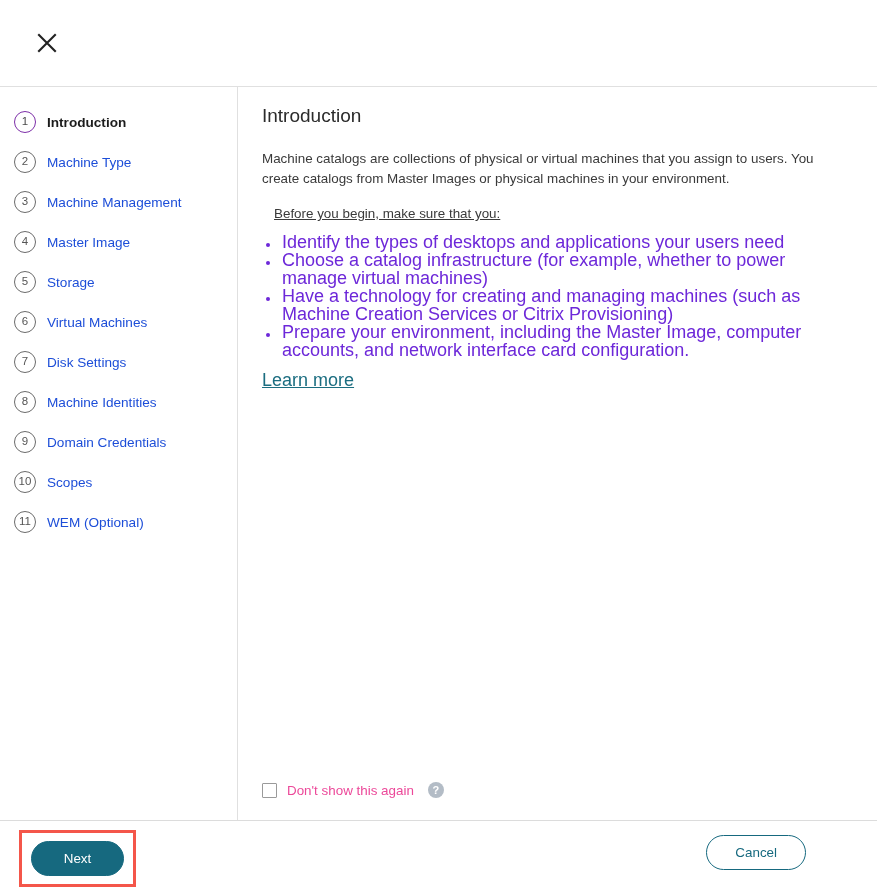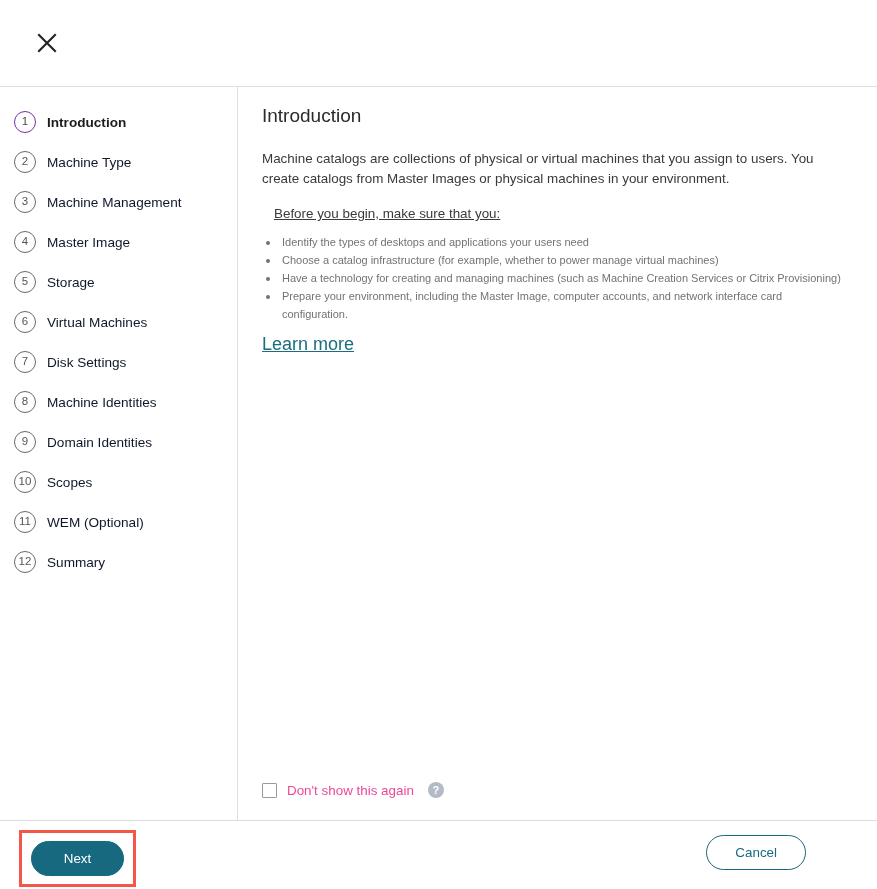--- a/index.html
+++ b/index.html
@@ -83,21 +83,21 @@
     line-height: 1;
     margin-right: 11px;
   }
   .step-item.active .step-circle {
     border-color: #7d2fa8;
     border-width: 1.6px;
     color: #4a4a4a;
   }
   .step-label {
     font-size: 13.6px;
-    color: #0f172a;
+    color: #1d4ed8;
     white-space: nowrap;
   }
   .step-item.active .step-label {
     font-weight: bold;
     color: #1c1c1c;
   }
 
   
   .content-pane {
     flex: 1;
@@ -124,23 +124,23 @@
     color: #3a3a3a;
     margin: 0 0 9px 12px;
     text-decoration: underline;
   }
   ul.content-list {
     margin: 0 0 11px 0;
     padding-left: 18px;
     max-width: 580px;
   }
   ul.content-list li {
-    font-size: 11px;
+    font-size: 18px;
     line-height: 18px;
-    color: #737373;
+    color: #6d28d9;
     margin-bottom: 0px;
     padding-left: 2px;
   }
   ul.content-list li::marker { font-size: 12px; }
   .learn-more {
     display: inline-block;
     font-size: 18px;
     color: #1b6d80;
     text-decoration: underline;
     cursor: pointer;
@@ -269,33 +269,29 @@
       <div class="step-item">
         <span class="step-circle">7</span>
         <span class="step-label">Disk Settings</span>
       </div>
       <div class="step-item">
         <span class="step-circle">8</span>
         <span class="step-label">Machine Identities</span>
       </div>
       <div class="step-item">
         <span class="step-circle">9</span>
-        <span class="step-label">Domain Identities</span>
+        <span class="step-label">Domain Credentials</span>
       </div>
       <div class="step-item">
         <span class="step-circle">10</span>
         <span class="step-label">Scopes</span>
       </div>
       <div class="step-item">
         <span class="step-circle">11</span>
         <span class="step-label">WEM (Optional)</span>
-      </div>
-      <div class="step-item">
-        <span class="step-circle">12</span>
-        <span class="step-label">Summary</span>
       </div>
     </nav>
 
   <section class="content-pane">
     <h2 class="content-title">Introduction</h2>
 
     <p class="content-para">Machine catalogs are collections of physical or virtual machines that you assign to users. You create catalogs from Master Images or physical machines in your environment.</p>
 
     <p class="content-lead">Before you begin, make sure that you:</p>
     <ul class="content-list" id="bullet-list">

